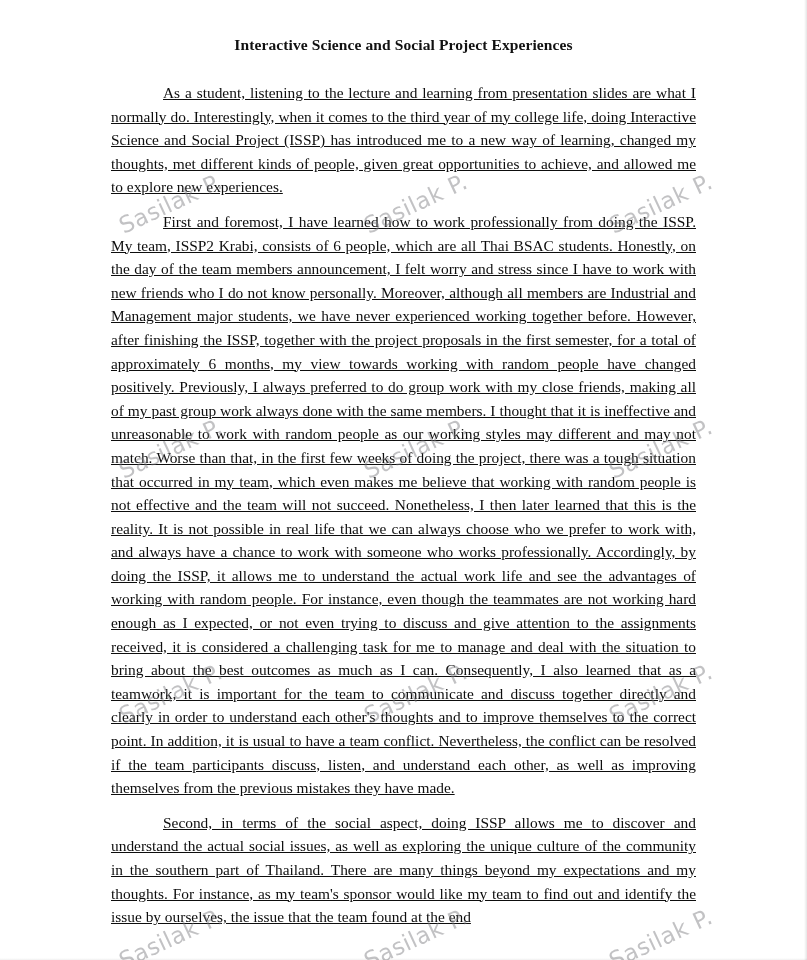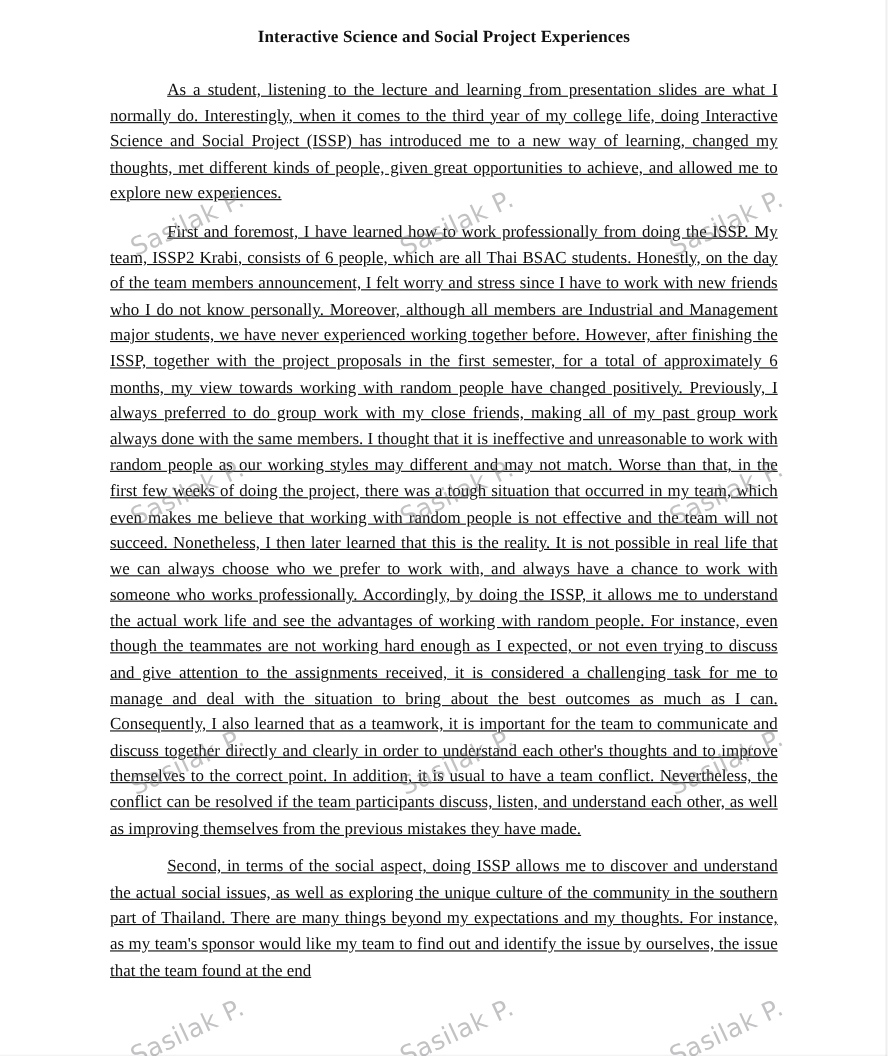--- a/index.html
+++ b/index.html
@@ -55,21 +55,21 @@
     white-space: nowrap;
     transform: rotate(-25deg);
     transform-origin: left top;
     user-select: none;
   }
 
   
   .content {
     position: relative;
     z-index: 1;
-    padding: 0;
+    padding: 11px;
   }
   .doc-title {
     font-family: "Liberation Serif", "DejaVu Serif", serif;
     font-size: 15.5px;
     font-weight: bold;
     color: #111111;
     text-align: center;
     margin: 0;
     padding: 25px 100px 0 100px;
     letter-spacing: 0.1px;

